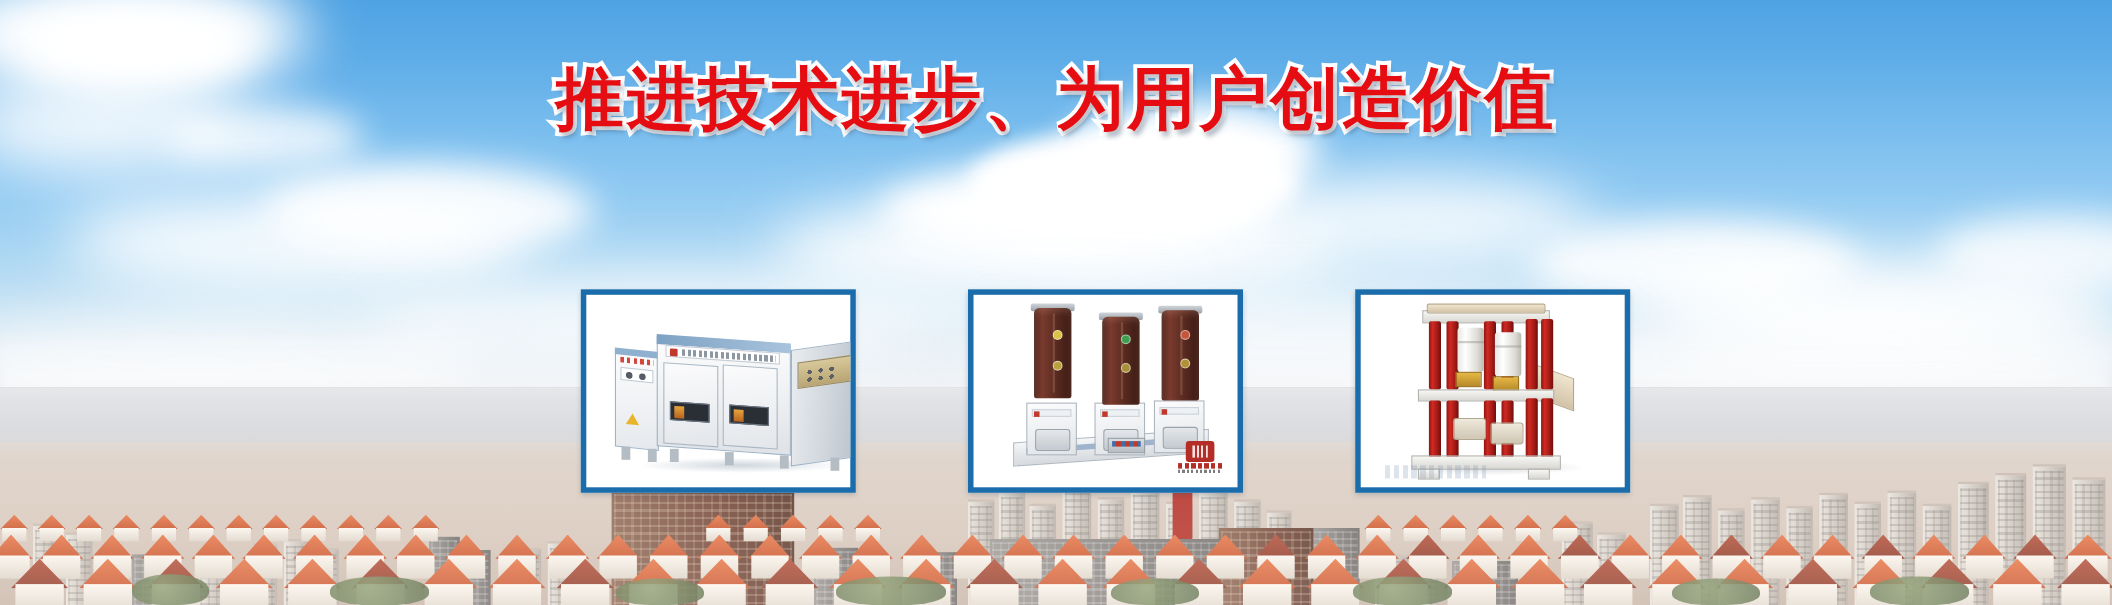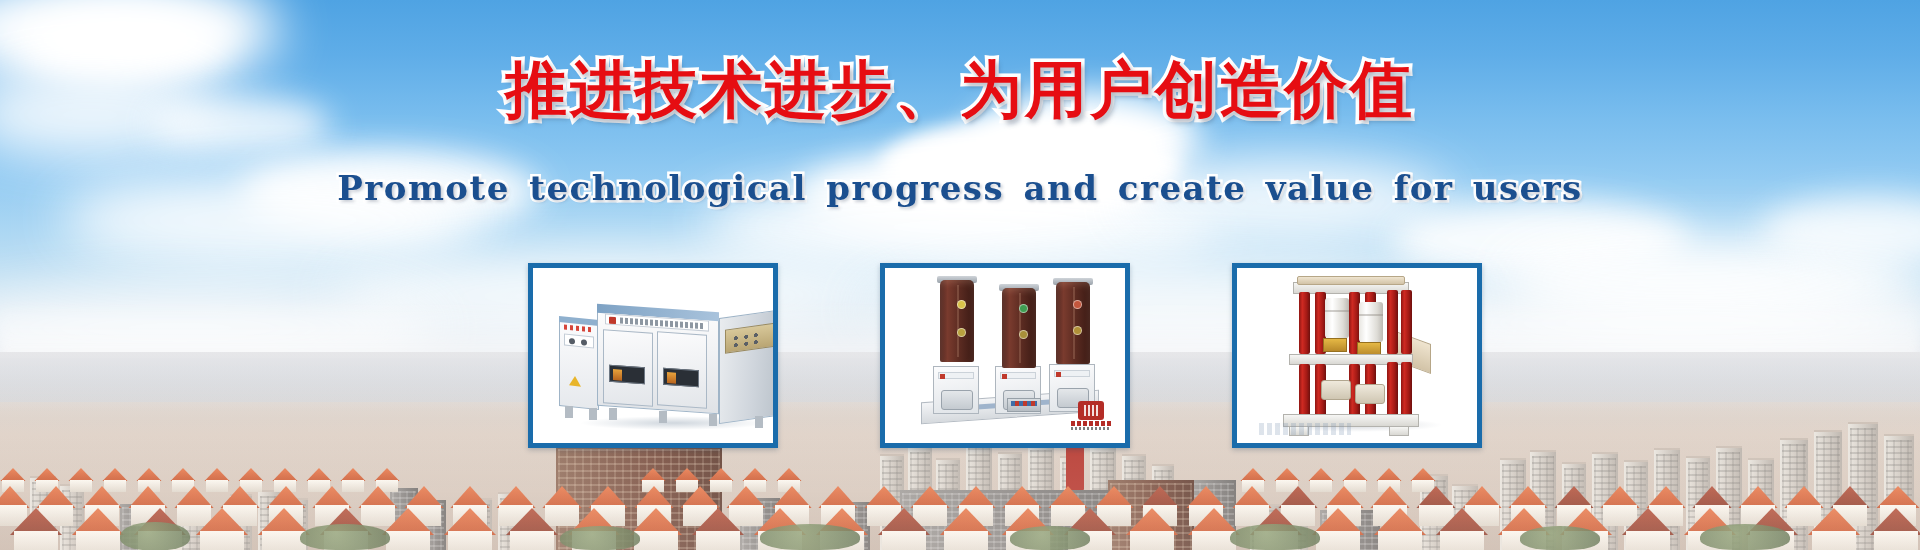--- a/index.html
+++ b/index.html
@@ -859,23 +859,20 @@
     <div class="green" style="left:1700px; width:90px;  height:26px;"></div>
 
     <div class="cityhaze"></div>
     <div class="citysheen"></div>
   </div>
 
   <div class="headline-wrap">
     <div class="headline">推进技术进步、为用户创造价值</div>
   </div>
 
-  <div class="subtitle-wrap">
-    <div class="subtitle">Promote technological progress and create value for users</div>
-  </div>
 
   <div class="panels">
 
     <div class="panel p1">
       <div class="pinner">
         <div class="sg-shadow"></div>
         <div class="sg-side"></div>
         <div class="sg-duct"></div>
         <div class="sg-ctrl"></div>
         <div class="sg-ctrl-top"></div>

